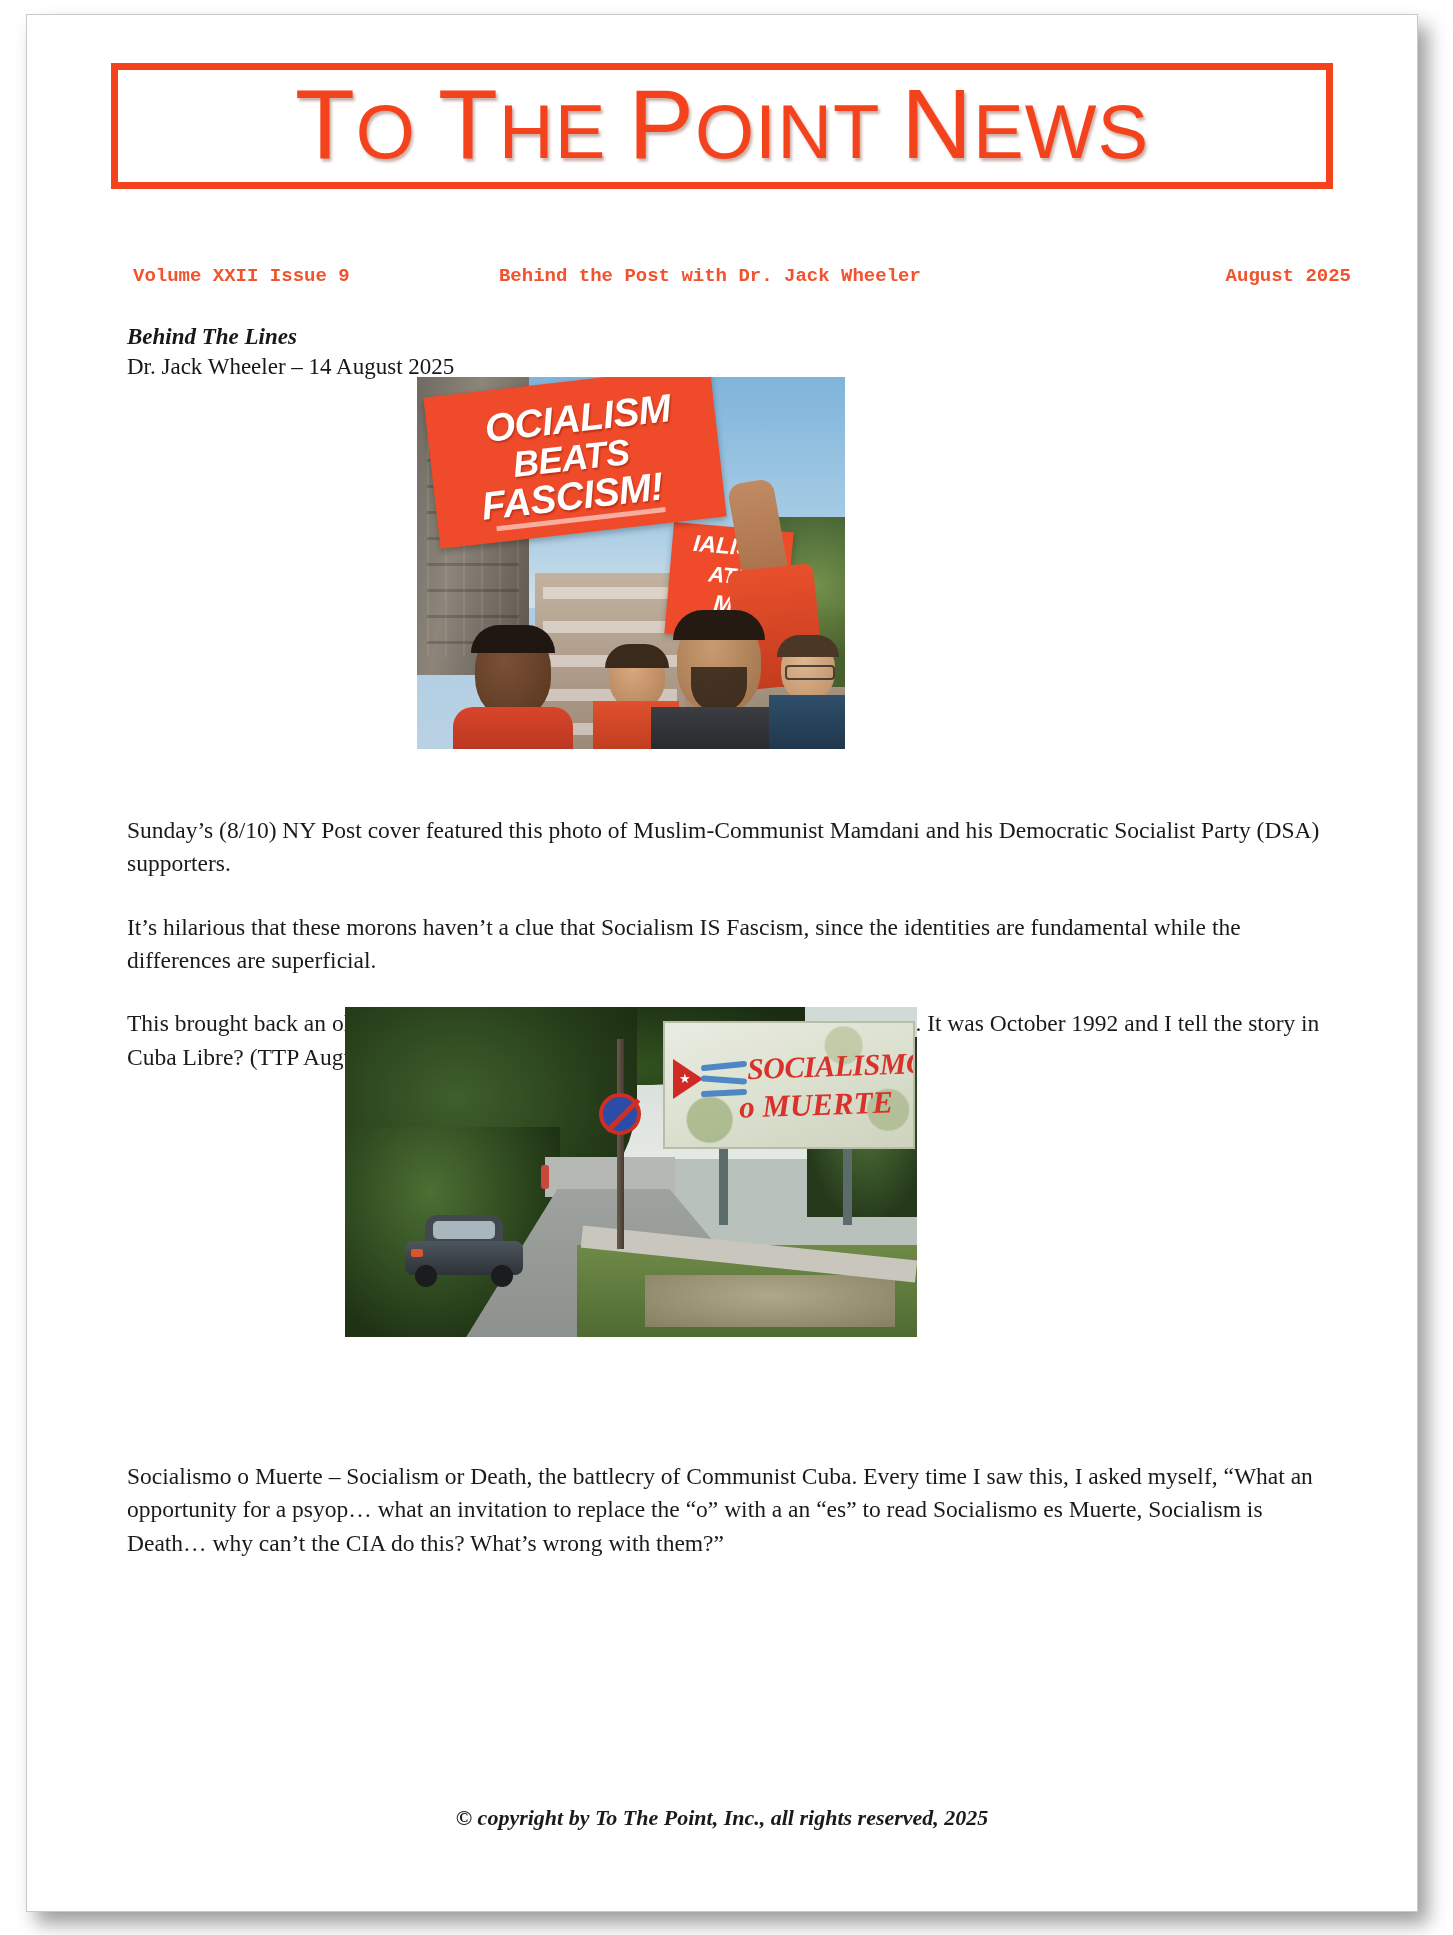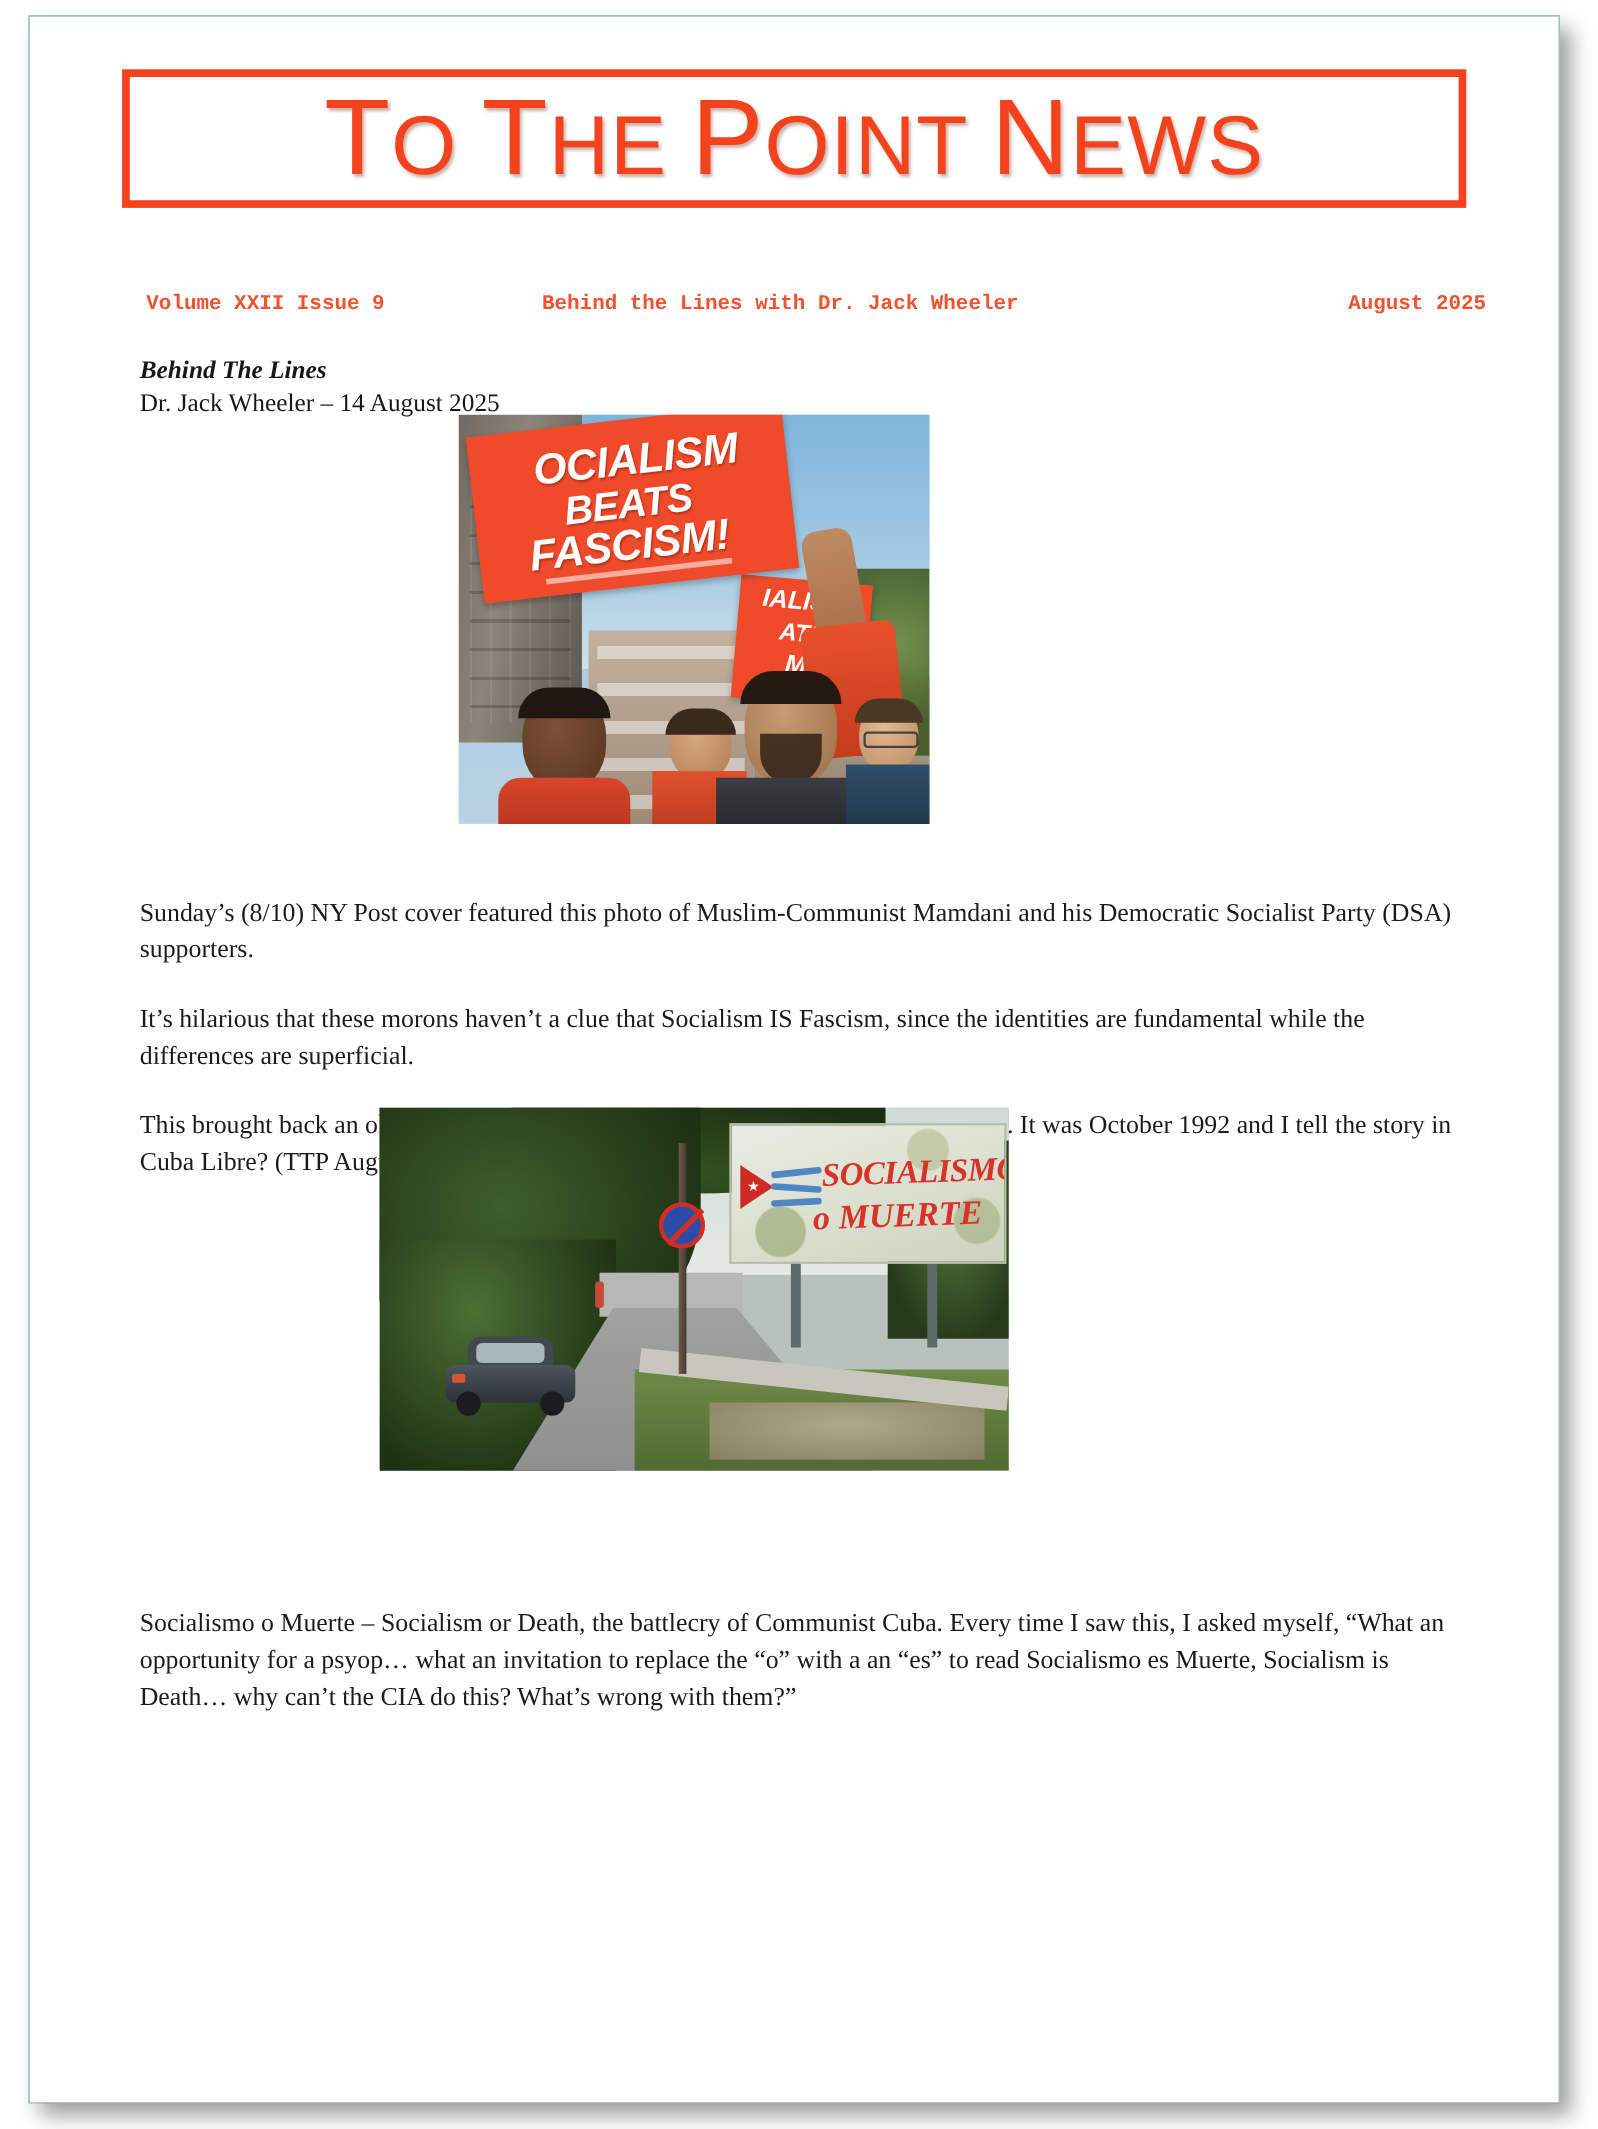--- a/index.html
+++ b/index.html
@@ -479,21 +479,21 @@
     <div id="page-inner">
 
       <div id="masthead">
         <div id="masthead-title">
           <span class="cap">T</span><span>O </span><span class="cap">T</span><span>HE </span><span class="cap">P</span><span>OINT </span><span class="cap">N</span><span>EWS</span>
         </div>
       </div>
 
       <div id="issue-bar">
         <span class="vol">Volume XXII   Issue 9</span>
-        <span class="tag">Behind the Lines with Dr. Jack Wheeler</span>
+        <span class="tag">Behind the Post with Dr. Jack Wheeler</span>
         <span class="date">August 2025</span>
       </div>
 
       <div id="article">
 
         <div class="subhead">Behind The Lines</div>
         <div class="byline">Dr. Jack Wheeler – 14 August 2025</div>
 
         <div style="height: 432px;"></div>
 
@@ -592,16 +592,17 @@
             <span class="star">★</span>
             <span class="stripe s1"></span>
             <span class="stripe s2"></span>
             <span class="stripe s3"></span>
           </span>
           <span class="bb-l1">SOCIALISMO</span>
           <span class="bb-l2">o MUERTE</span>
         </div>
       </div>
 
+      <div id="copyright">© copyright by To The Point, Inc., all rights reserved, 2025</div>
 
     </div>
   </div>
 </div>
 
 </body></html>

